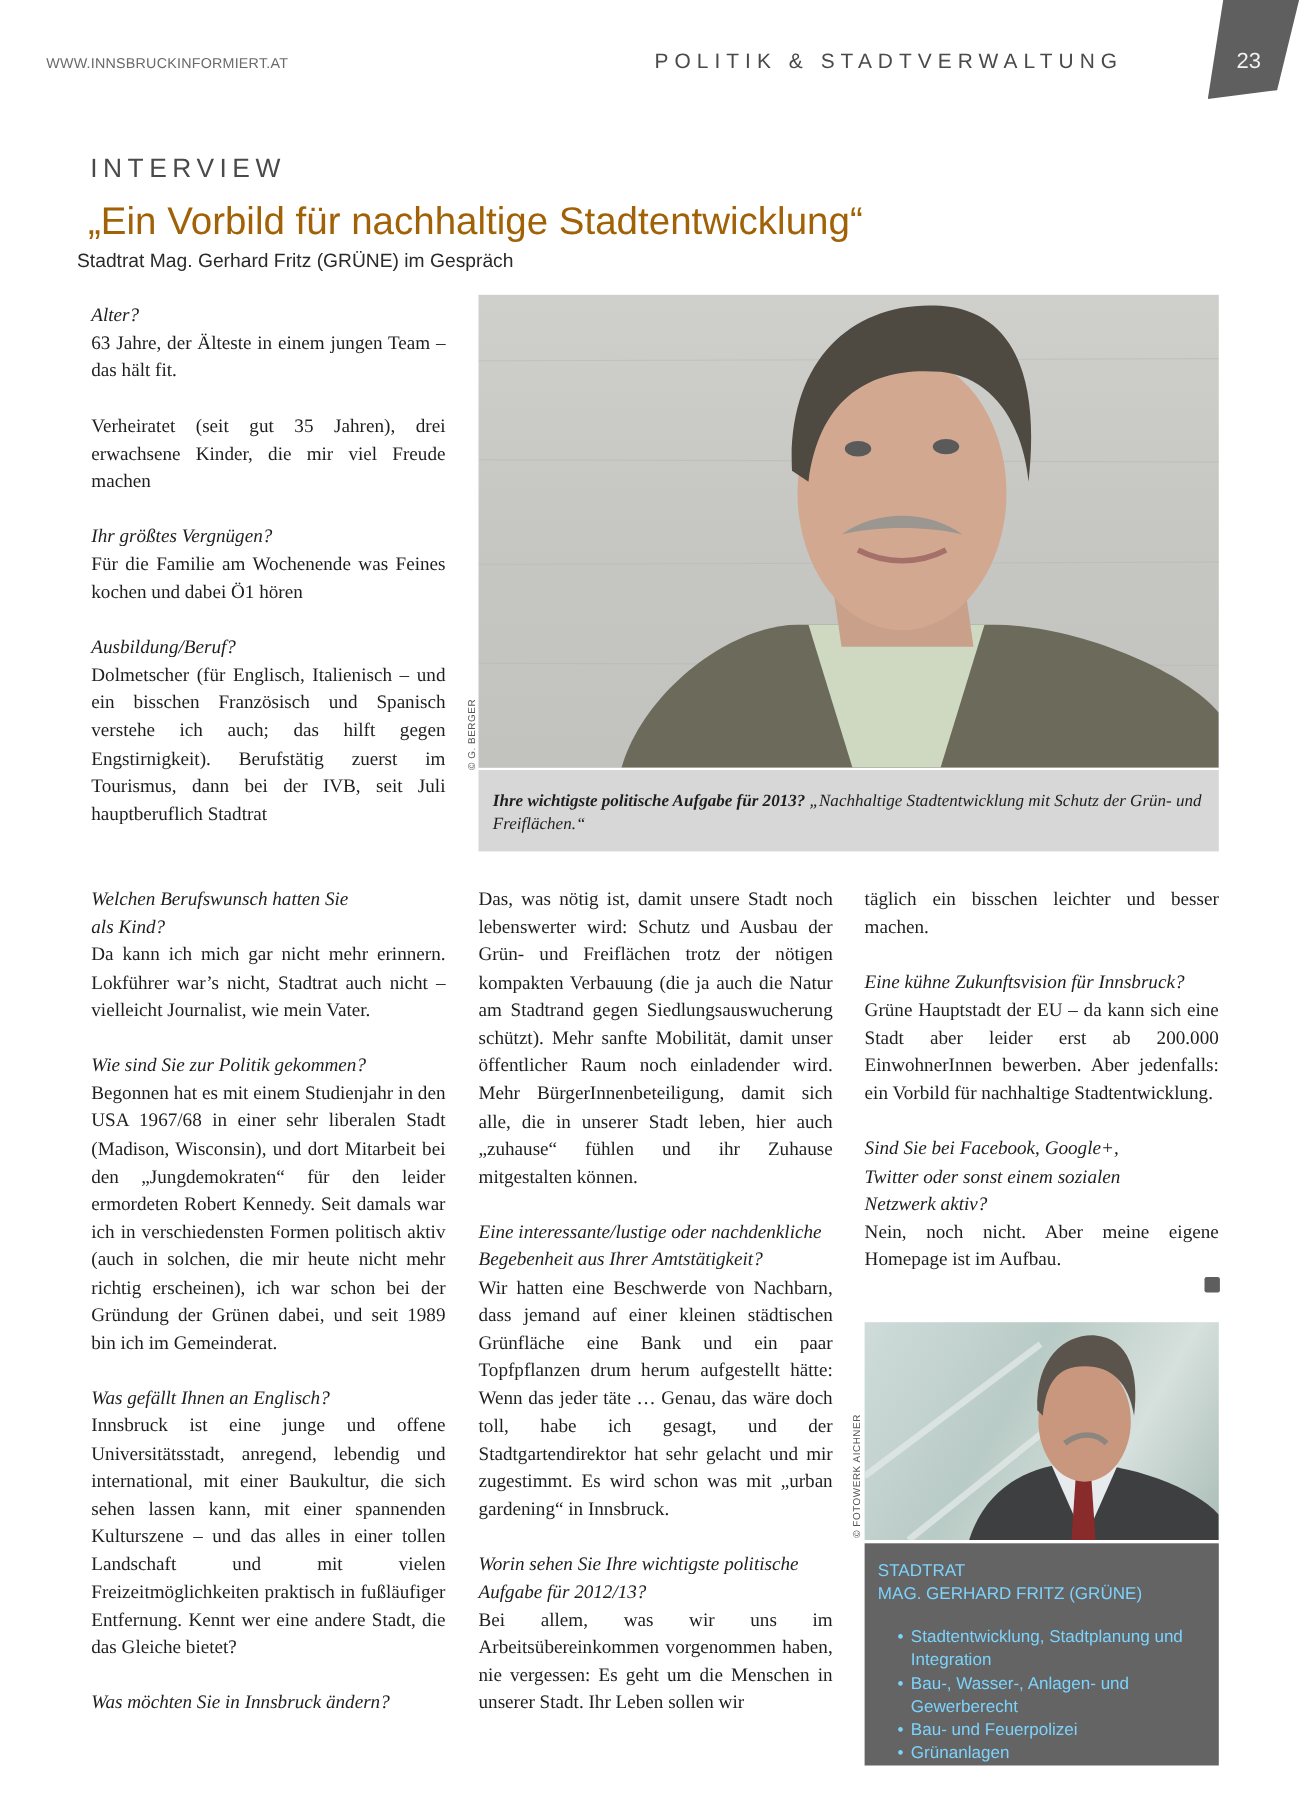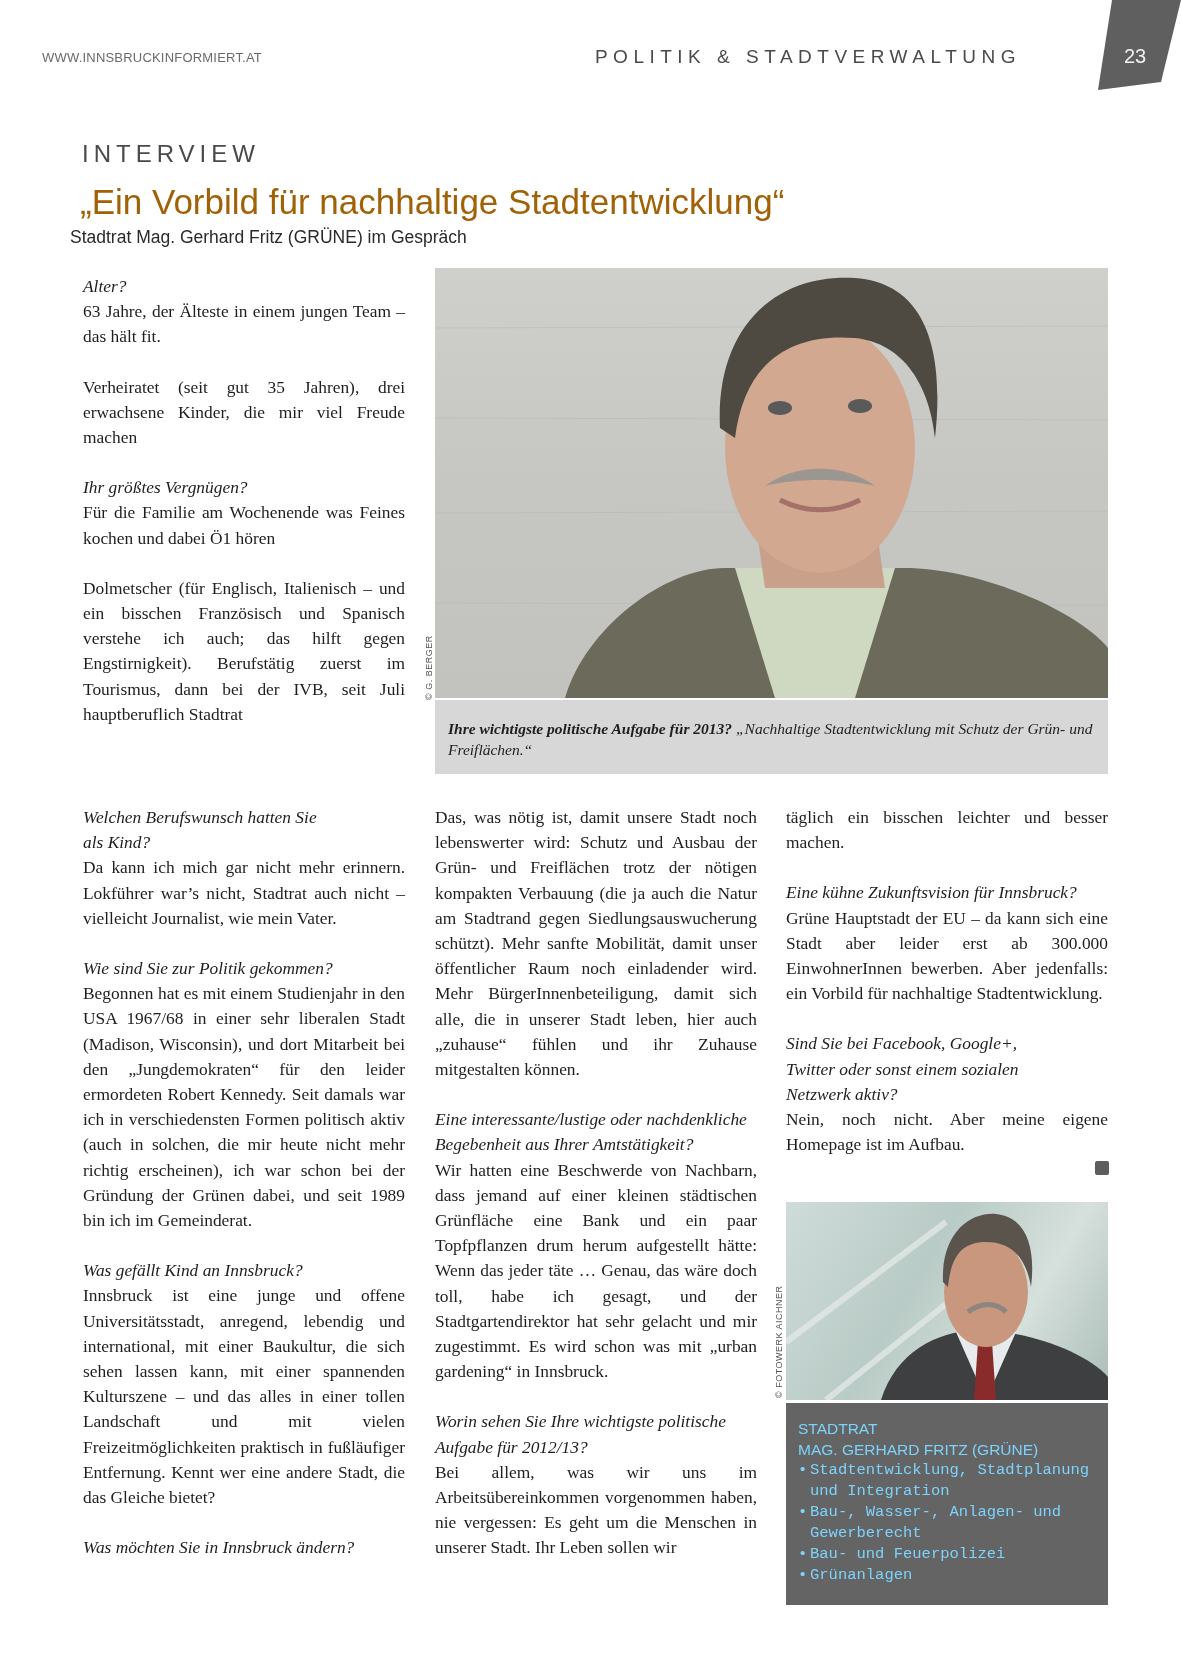--- a/index.html
+++ b/index.html
@@ -37,21 +37,21 @@
   .caption-text { position: absolute; left: 13px; top: 18px; width: 645px; font-size: 15.5px; line-height: 21px; font-style: italic; color: #1e1e1e; }
   .caption-text b { font-weight: bold; }
 
   .end-mark { position: absolute; left: 1095px; top: 1161px; width: 14px; height: 14px; border-radius: 2px; background: #5e5e5e; }
 
   
   .photo-small { position: absolute; left: 786px; top: 1202px; width: 322px; height: 198px; overflow: hidden;
     background: linear-gradient(120deg, #cfdcd9 0%, #b9cbc6 40%, #d6e0dc 70%, #a9bcb6 100%); }
   .info-box { position: absolute; left: 786px; top: 1403px; width: 322px; height: 202px; background: #646464; color: #7dd3fc; }
   .info-box .hd { font-size: 15.5px; line-height: 21px; margin: 0; }
-  .info-box ul { list-style: none; margin: 0; padding: 0; font-family: Liberation Mono, monospace; }
+  .info-box ul { list-style: none; margin: 18px; padding: 0; }
   .info-box li { font-size: 15.5px; line-height: 21px; padding-left: 12px; position: relative; }
   .info-box li::before { content: "•"; position: absolute; left: 0; top: 0; }
   .info-inner { position: absolute; left: 12px; top: 15px; width: 300px; }
 </style>
 </head>
 <body>
 
 <div class="site-url sans">WWW.INNSBRUCKINFORMIERT.AT</div>
 <div class="section-title sans">POLITIK &amp; STADTVERWALTUNG</div>
 <div class="page-tab">
@@ -67,20 +67,21 @@
 
 <div class="col col-left serif">
   <p class="q">Alter?</p>
   <p>63 Jahre, der Älteste in einem jungen Team – das hält fit.</p>
   <div class="gap"></div>
   <p>Verheiratet (seit gut 35 Jahren), drei erwachsene Kinder, die mir viel Freude machen</p>
   <div class="gap"></div>
   <p class="q">Ihr größtes Vergnügen?</p>
   <p>Für die Familie am Wochenende was Feines kochen und dabei Ö1 hören</p>
   <div class="gap"></div>
+  <p class="q">Ausbildung/Beruf?</p>
   <p>Dolmetscher (für Englisch, Italienisch – und ein bisschen Französisch und Spanisch verstehe ich auch; das hilft gegen Engstirnigkeit). Berufstätig zuerst im Tourismus, dann bei der IVB, seit Juli hauptberuflich Stadtrat</p>
 </div>
 
 <div class="photo-main">
   <svg width="673" height="430" viewBox="0 0 673 430">
     <g stroke="#b8b9b5" stroke-width="1" opacity="0.6">
       <line x1="0" y1="60" x2="673" y2="58"></line>
         <line x1="0" y1="150" x2="673" y2="152"></line>
       <line x1="0" y1="245" x2="673" y2="243"></line>
         <line x1="0" y1="335" x2="673" y2="337"></line>
@@ -109,41 +110,41 @@
   <div class="caption-text serif"><b>Ihre wichtigste politische Aufgabe für 2013?</b><span> „Nachhaltige Stadtentwicklung mit Schutz der Grün- und Freiflächen.“</span></div>
 </div>
 
 <div class="col col-left-2 serif">
   <p class="q" style="width:240px;"><span>Welchen Berufswunsch hatten Sie als Kind?</span></p>
   <p>Da kann ich mich gar nicht mehr erinnern. Lokführer war’s nicht, Stadtrat auch nicht – vielleicht Journalist, wie mein Vater.</p>
   <div class="gap"></div>
   <p class="q">Wie sind Sie zur Politik gekommen?</p>
   <p>Begonnen hat es mit einem Studienjahr in den USA 1967/68 in einer sehr liberalen Stadt (Madison, Wisconsin), und dort Mitarbeit bei den „Jungdemokraten“ für den leider ermordeten Robert Kennedy. Seit damals war ich in verschiedensten Formen politisch aktiv (auch in solchen, die mir heute nicht mehr richtig erscheinen), ich war schon bei der Gründung der Grünen dabei, und seit 1989 bin ich im Gemeinderat.</p>
   <div class="gap"></div>
-  <p class="q">Was gefällt Kind an Innsbruck?</p>
+  <p class="q">Was gefällt Ihnen an Englisch?</p>
   <p>Innsbruck ist eine junge und offene Universitätsstadt, anregend, lebendig und international, mit einer Baukultur, die sich sehen lassen kann, mit einer spannenden Kulturszene – und das alles in einer tollen Landschaft und mit vielen Freizeitmöglichkeiten praktisch in fußläufiger Entfernung. Kennt wer eine andere Stadt, die das Gleiche bietet?</p>
   <div class="gap"></div>
   <p class="q">Was möchten Sie in Innsbruck ändern?</p>
 </div>
 
 <div class="col col-mid serif">
   <p>Das, was nötig ist, damit unsere Stadt noch lebenswerter wird: Schutz und Ausbau der Grün- und Freiflächen trotz der nötigen kompakten Verbauung (die ja auch die Natur am Stadtrand gegen Siedlungsauswucherung schützt). Mehr sanfte Mobilität, damit unser öffentlicher Raum noch einladender wird. Mehr BürgerInnenbeteiligung, damit sich alle, die in unserer Stadt leben, hier auch „zuhause“ fühlen und ihr Zuhause mitgestalten können.</p>
   <div class="gap"></div>
   <p class="q">Eine interessante/lustige oder nachdenkliche Begebenheit aus Ihrer Amtstätigkeit?</p>
   <p>Wir hatten eine Beschwerde von Nachbarn, dass jemand auf einer kleinen städtischen Grünfläche eine Bank und ein paar Topfpflanzen drum herum aufgestellt hätte: Wenn das jeder täte … Genau, das wäre doch toll, habe ich gesagt, und der Stadtgartendirektor hat sehr gelacht und mir zugestimmt. Es wird schon was mit „urban gardening“ in Innsbruck.</p>
   <div class="gap"></div>
   <p class="q">Worin sehen Sie Ihre wichtigste politische Aufgabe für 2012/13?</p>
   <p>Bei allem, was wir uns im Arbeitsübereinkommen vorgenommen haben, nie vergessen: Es geht um die Menschen in unserer Stadt. Ihr Leben sollen wir</p>
 </div>
 
 <div class="col col-right serif">
   <p>täglich ein bisschen leichter und besser machen.</p>
   <div class="gap"></div>
   <p class="q">Eine kühne Zukunftsvision für Innsbruck?</p>
-  <p>Grüne Hauptstadt der EU – da kann sich eine Stadt aber leider erst ab 300.000 EinwohnerInnen bewerben. Aber jedenfalls: ein Vorbild für nachhaltige Stadtentwicklung.</p>
+  <p>Grüne Hauptstadt der EU – da kann sich eine Stadt aber leider erst ab 200.000 EinwohnerInnen bewerben. Aber jedenfalls: ein Vorbild für nachhaltige Stadtentwicklung.</p>
   <div class="gap"></div>
   <p class="q" style="width:255px;"><span>Sind Sie bei Facebook, Google+, Twitter oder sonst einem sozialen Netzwerk aktiv?</span></p>
   <p>Nein, noch nicht. Aber meine eigene Homepage ist im Aufbau.</p>
 </div>
 <div class="end-mark"></div>
 
 <div class="photo-small">
   <svg width="322" height="198" viewBox="0 0 322 198">
     <g stroke="#e6ecea" stroke-width="6" opacity="0.7">
       <line x1="0" y1="140" x2="160" y2="20"></line>

